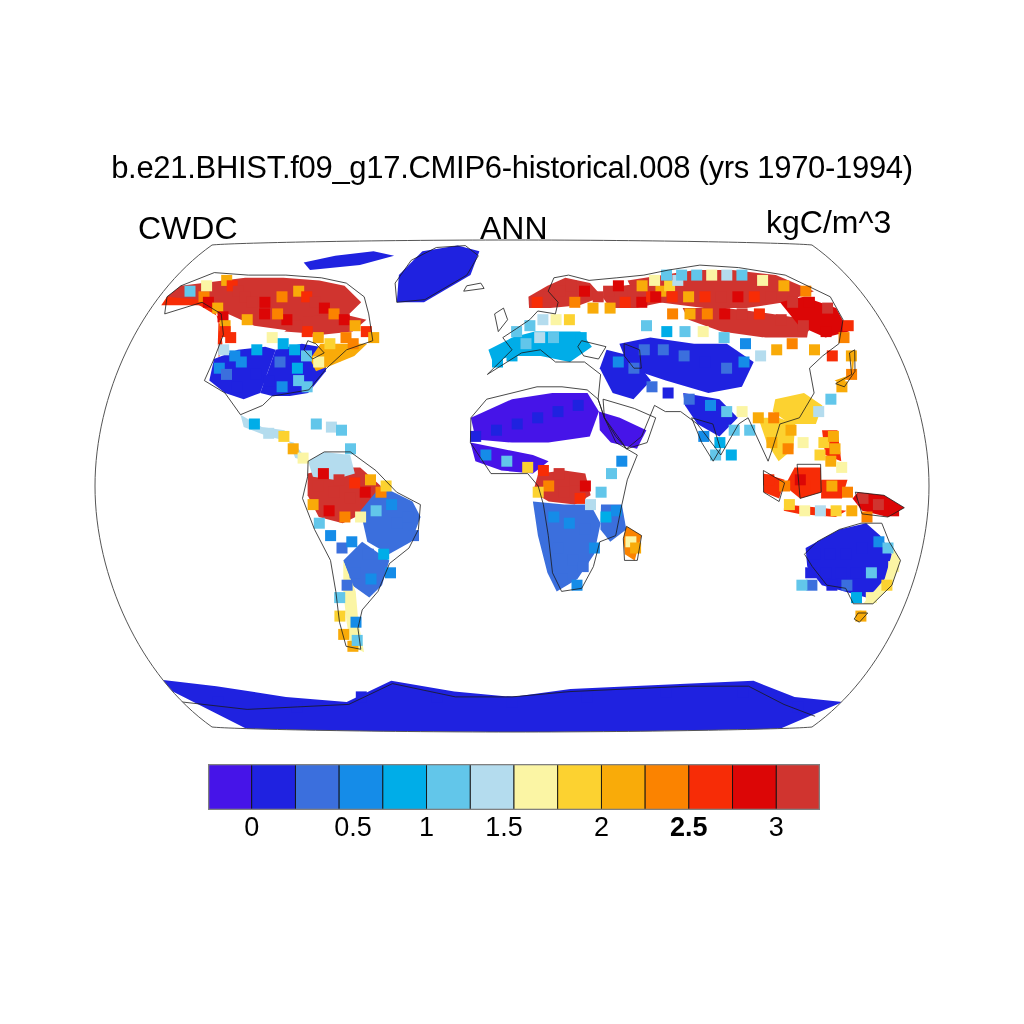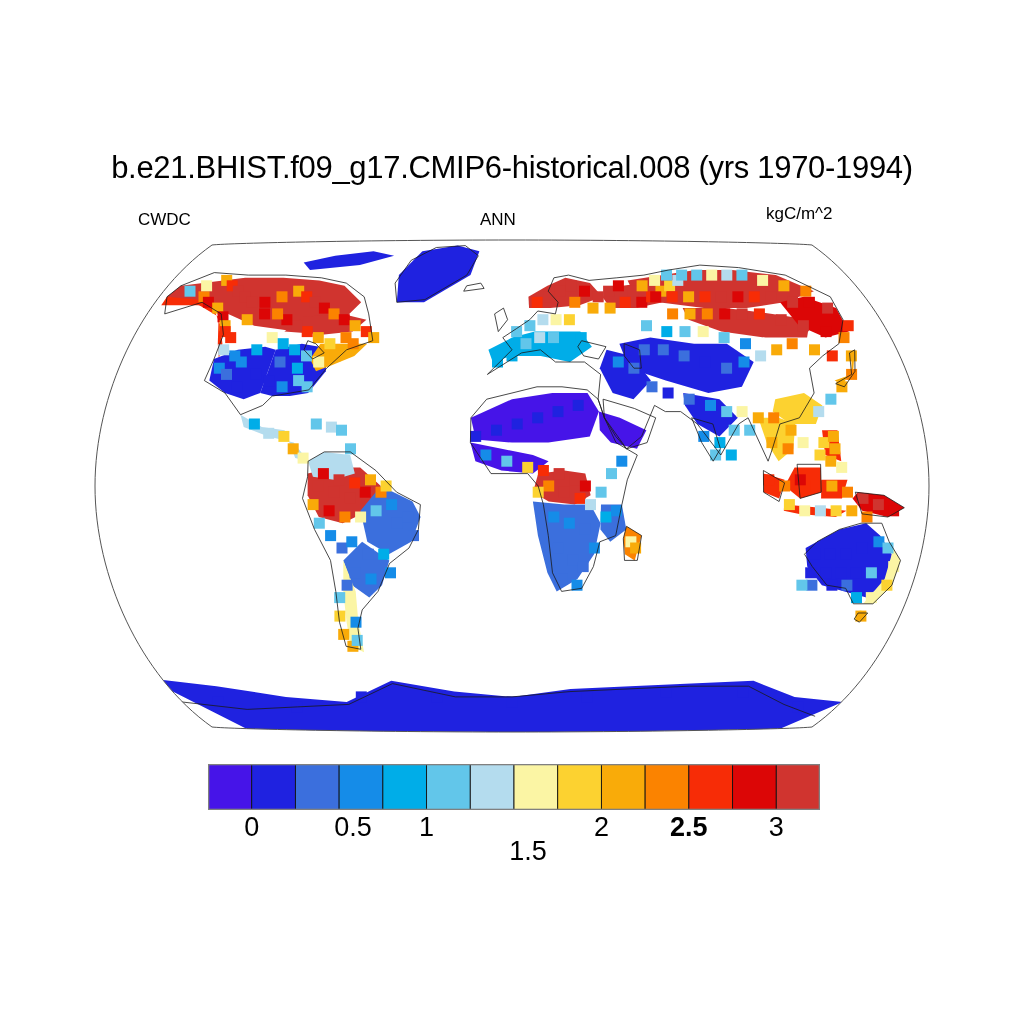--- a/index.html
+++ b/index.html
@@ -27,21 +27,21 @@
     top: 150px;
     width: 1024px;
     text-align: center;
     font-size: 31px;
     letter-spacing: -0.3px;
     white-space: nowrap;
     font-family: "Liberation Sans", sans-serif;
   }
   .sublabel {
     position: absolute;
-    font-size: 17px;
+    font-size: 32px;
     white-space: nowrap;
     font-family: "Liberation Sans", sans-serif;
   }
   #label-left  { left: 138px; top: 210px; }
   #label-mid   { left: 480px; top: 210px; text-align: center; }
   #label-right { left: 766px; top: 204px; }
 
   #map-wrap {
     position: absolute;
     left: 40px;
@@ -78,21 +78,21 @@
 </style>
 </head>
 <body>
 
 <div id="figure">
 
   <div class="plot-title">b.e21.BHIST.f09_g17.CMIP6-historical.008 (yrs 1970-1994)</div>
 
   <div class="sublabel" id="label-left">CWDC</div>
   <div class="sublabel" id="label-mid">ANN</div>
-  <div class="sublabel" id="label-right">kgC/m^2</div>
+  <div class="sublabel" id="label-right">kgC/m^3</div>
 
   <div id="map-wrap">
     <svg id="map-svg" width="944" height="500" viewBox="0 0 944 500">
       <defs>
         <clipPath id="globeClip">
           <path d="M 472 4
                    C 330 4 190 7 172 9
                    C 100 60 55 160 55 250
                    C 55 340 100 440 172 491
                    C 190 493 330 496 472 496
@@ -501,19 +501,19 @@
         <rect x="524.57" y="0" width="43.71" height="46" fill="#dc0606" stroke="#111111" stroke-width="0.9"></rect>
         <rect x="568.29" y="0" width="43.71" height="46" fill="#d0342f" stroke="#111111" stroke-width="0.9"></rect>
         <rect x="0.5" y="0.5" width="611" height="45" fill="none" stroke="#808080" stroke-width="1.6"></rect>
       </svg>
   </div>
 
   <div id="cbar-labels">
       <div class="cbar-tick-label" style="left: 43.71px;">0</div>
       <div class="cbar-tick-label" style="left: 145px;">0.5</div>
       <div class="cbar-tick-label" style="left: 218.57px;">1</div>
-      <div class="cbar-tick-label" style="left: 320px; margin-top: 24px;">1.5</div>
+      <div class="cbar-tick-label" style="left: 296px;">1.5</div>
       <div class="cbar-tick-label" style="left: 393.43px;">2</div>
       <div class="cbar-tick-label" style="left: 480.86px; font-weight: bold;">2.5</div>
       <div class="cbar-tick-label" style="left: 568.29px;">3</div>
     </div>
 
 </div>
 
 </body></html>

